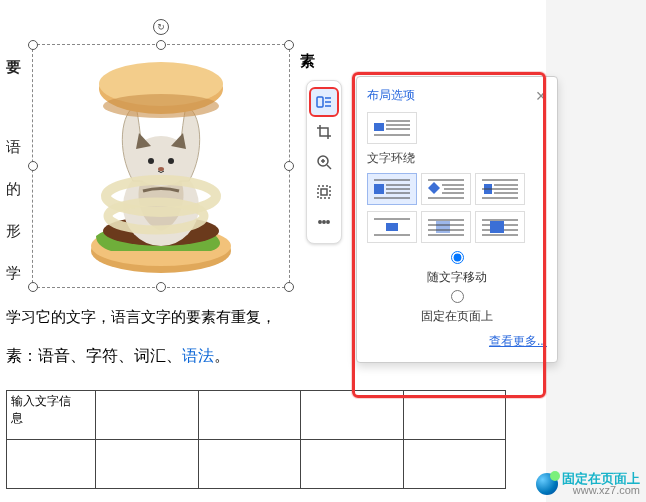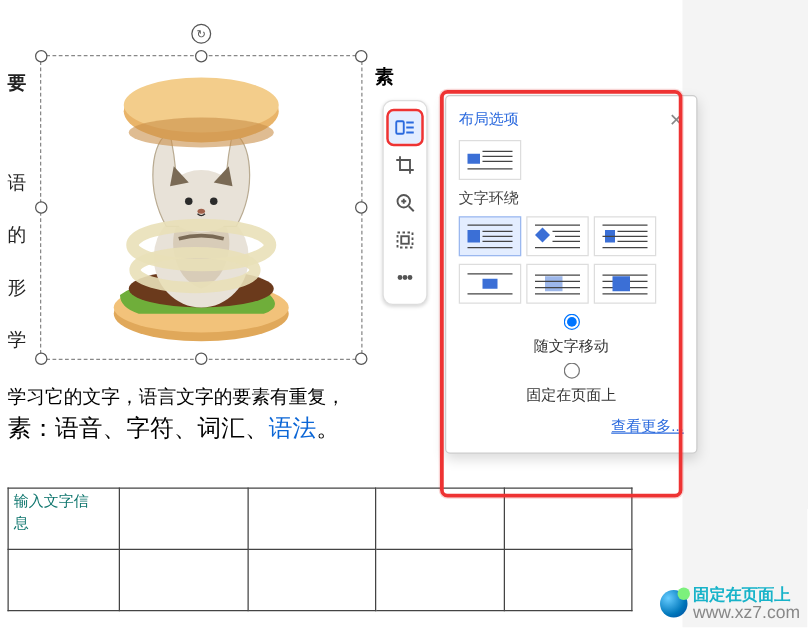--- a/index.html
+++ b/index.html
@@ -50,36 +50,36 @@
     font-size: 15px;
     font-weight: bold;
   }
   .body-line1 {
     position: absolute;
     left: 6px; top: 308px;
     font-size: 15px;
   }
   .body-line2 {
     position: absolute;
-    left: 6px; top: 330px;
-    font-size: 19px;
+    left: 6px; top: 346px;
+    font-size: 16px;
   }
   .blue-link { color: #0b66d6; }
   
   .tbl {
     position: absolute;
     left: 6px; top: 390px;
     border-collapse: collapse;
     width: 500px;
   }
   .tbl td {
     border: 1px solid #444;
     height: 44px;
     font-size: 12px;
-    color: #0f766e;
+    color: #000000;
     padding: 2px 4px;
     vertical-align: top;
   }
   .tbl td.first { width: 80px; }
   
   .sel-box {
     position: absolute;
     left: 32px; top: 44px;
     width: 256px; height: 242px;
     border: 1px dashed #888;
@@ -203,21 +203,21 @@
   .wm .logo{
     width:22px;height:22px;border-radius:50%;
     background: radial-gradient(circle at 30% 30%, #6cf, #07b 60%, #049 100%);
     position:relative;
   }
   .wm .logo::after{
     content:"";position:absolute;right:-2px;top:-2px;width:10px;height:10px;
     border-radius:50%;background:#7cf07c;
   }
   .wm .txt{font-size:13px;color:#18b3c9;font-weight:bold;line-height:1;}
-  .wm .url{font-size:14px;color:#888;line-height:1;text-align:right;}
+  .wm .url{font-size:11px;color:#888;line-height:1;text-align:right;}
 </style>
 </head>
 <body>
 
 <div class="gray-side"></div>
 
 <div class="page">
 
   <div class="char-col">
     <div class="yao">要</div>

